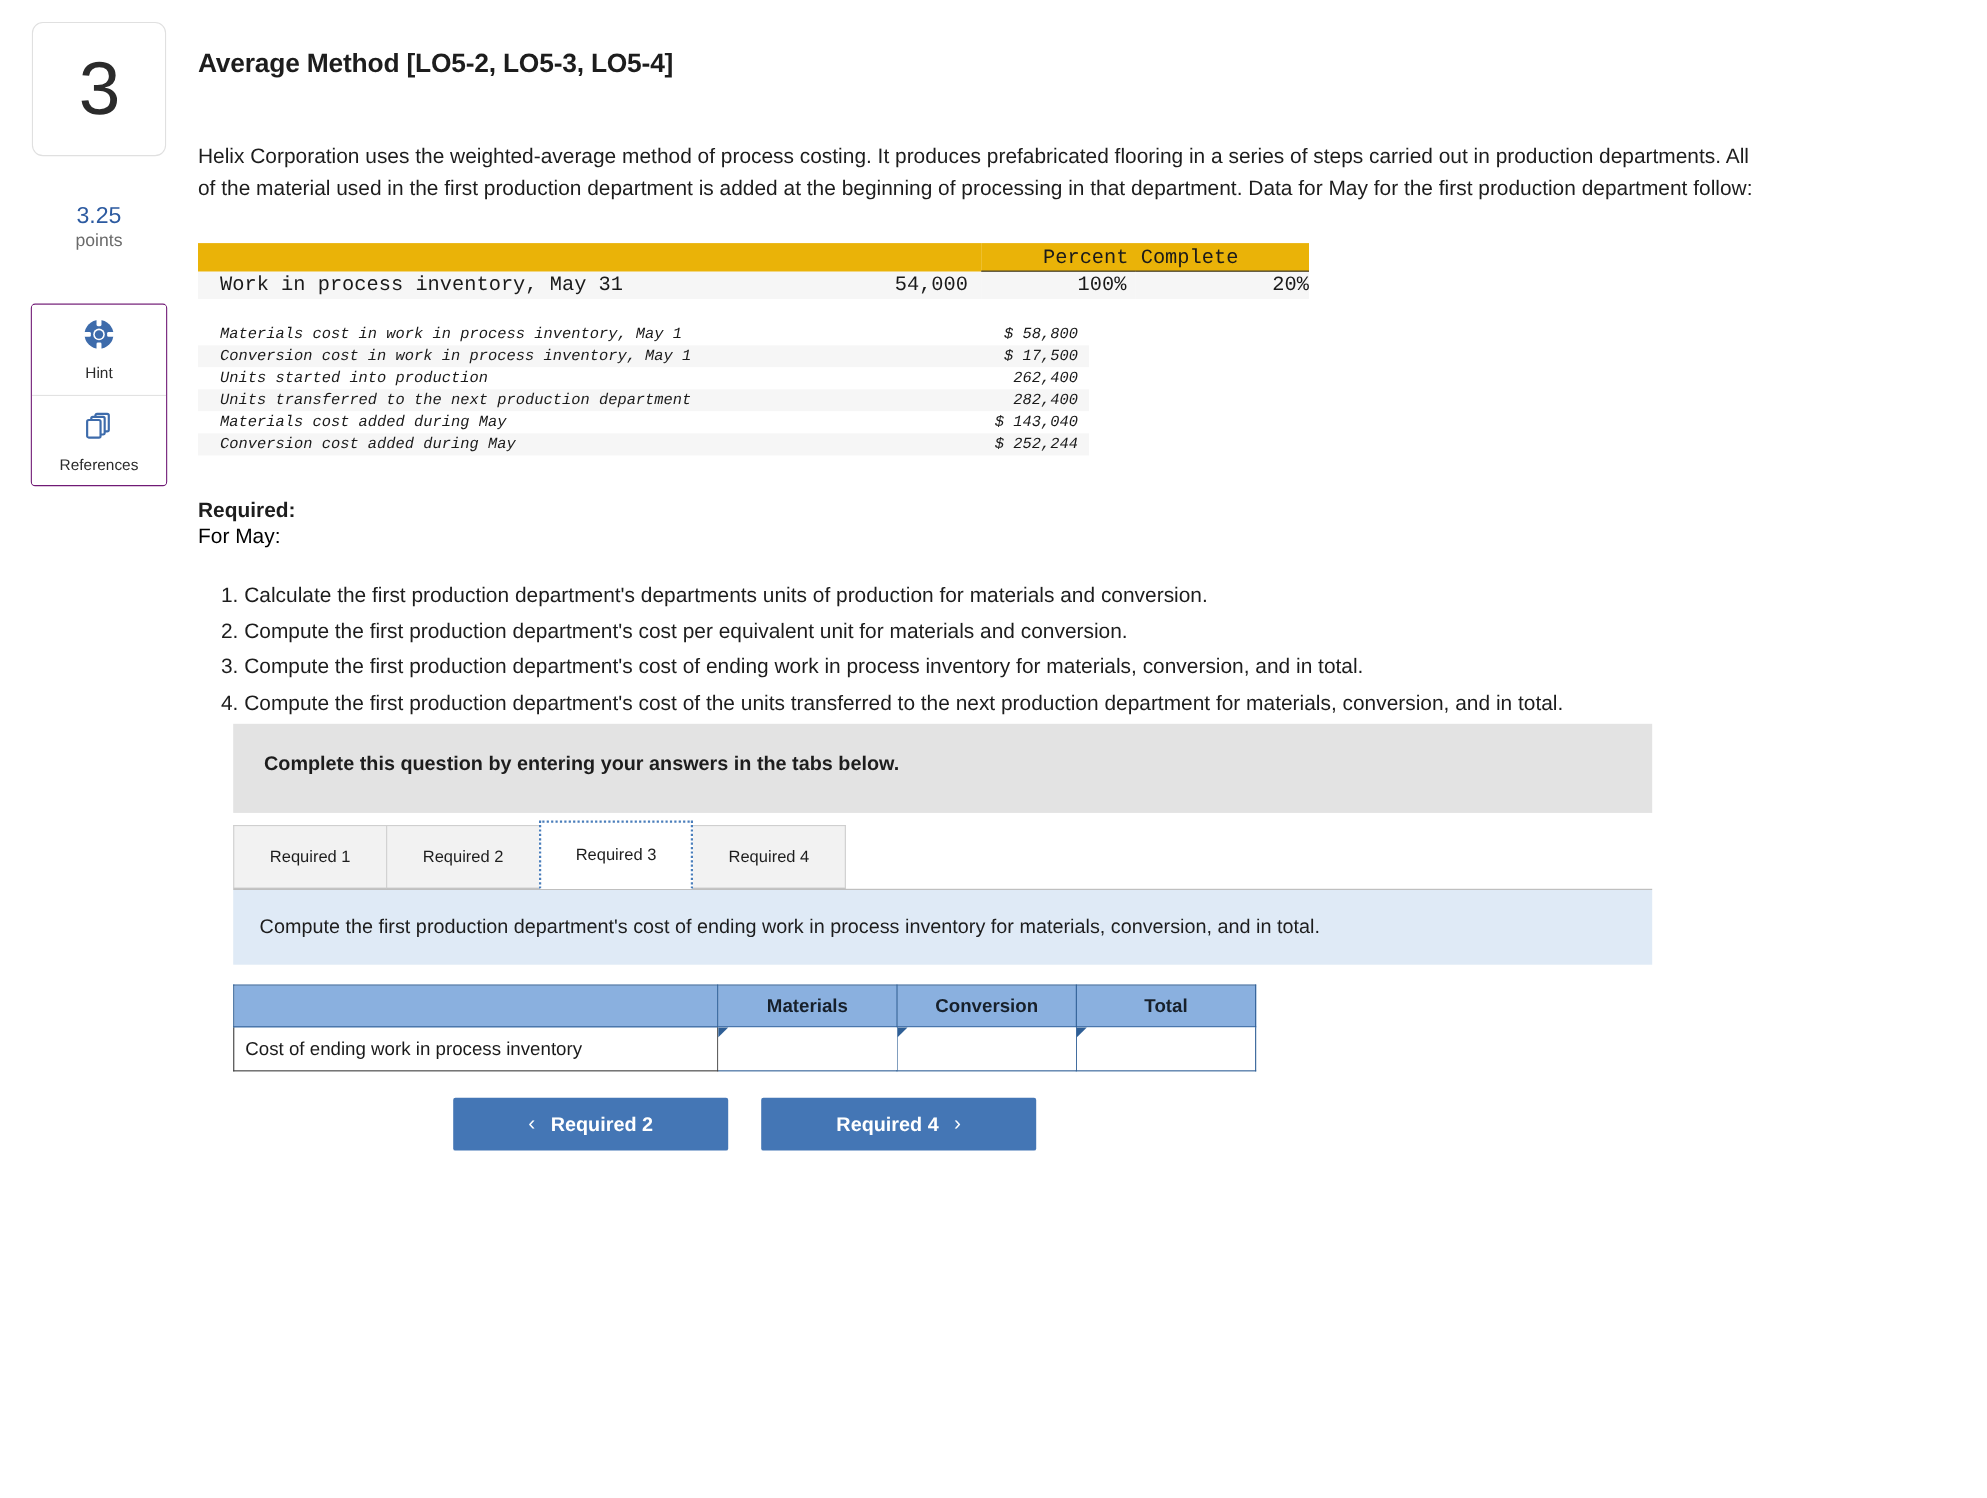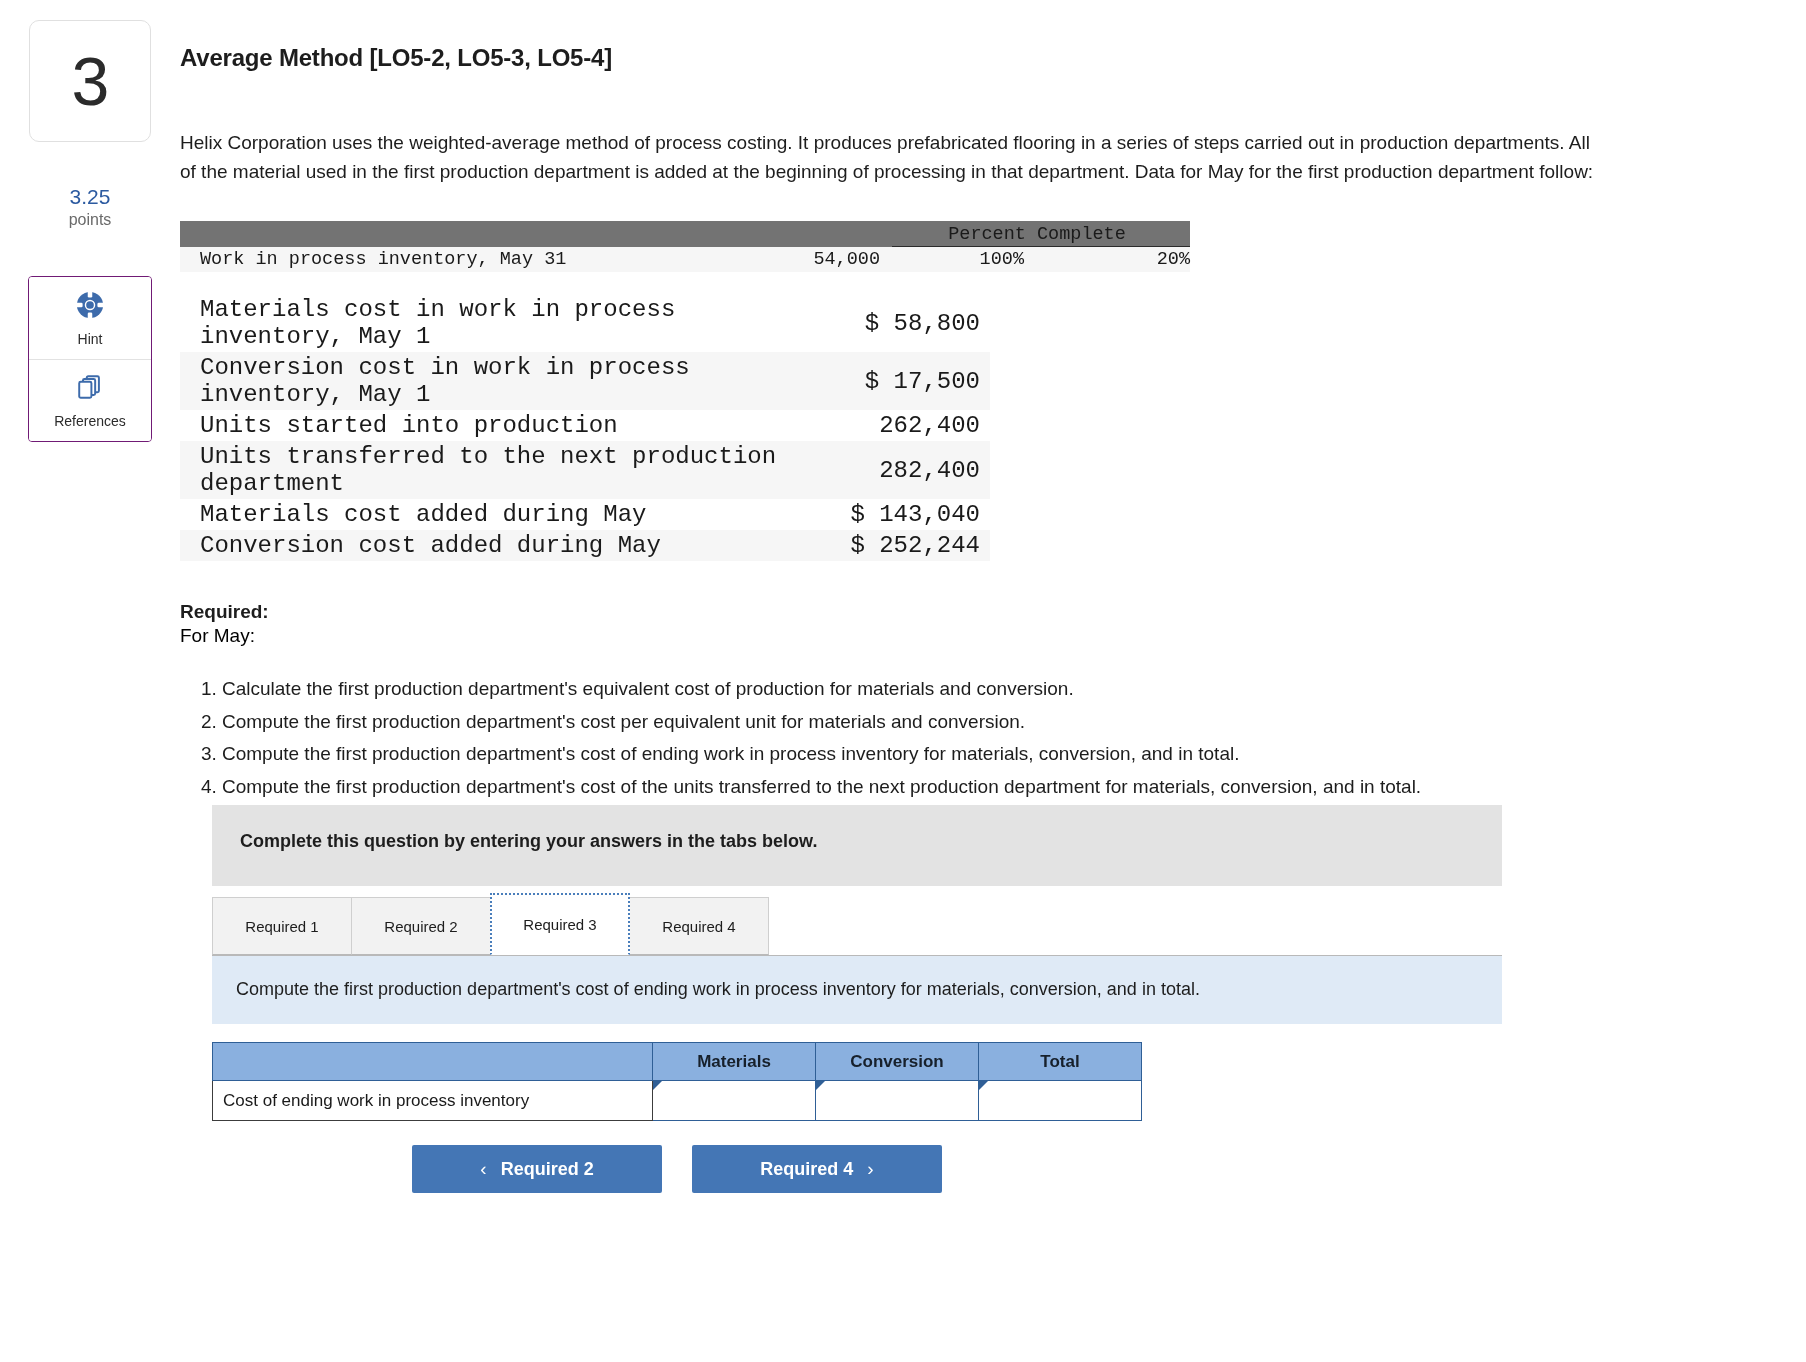--- a/index.html
+++ b/index.html
@@ -110,42 +110,43 @@
 
   
   .mono-table {
     font-family: "Liberation Mono", "DejaVu Sans Mono", monospace;
     font-size: 18.5px;
     border-collapse: collapse;
     margin: 0 0 0 0;
     table-layout: fixed;
   }
   .mono-table td, .mono-table th { padding: 2px 0; }
-  .hdr-row td { background: #737373; }
+  .hdr-row td { background: #eab308; }
   .hdr-pad { height: 26px; }
   .c-label { width: 600px; padding-left: 20px !important; text-align: left; }
   .c-units { width: 112px; text-align: right; padding-right: 12px !important; }
   .c-mat   { width: 140px; text-align: right; padding-right: 8px !important; }
   .c-conv  { width: 158px; text-align: right; padding-right: 0 !important; }
   .pc-span {
     text-align: center;
     border-bottom: 1px solid #2b2b2b;
     font-weight: normal;
     padding-bottom: 1px !important;
   }
   .row-white td { background: #ffffff; }
   .row-alt td { background: #f6f6f6; }
   .spacer-row td { height: 22px; background: #ffffff !important; }
 
   .mono-table2 {
     font-family: "Liberation Mono", "DejaVu Sans Mono", monospace;
-    font-size: 24px;
+    font-size: 14px;
     border-collapse: collapse;
     table-layout: fixed;
     margin-top: 0;
+    font-style: italic;
   }
   .mono-table2 td { padding: 2px 0; }
   .c2-label { width: 640px; padding-left: 20px !important; text-align: left; }
   .c2-val { width: 170px; text-align: right; padding-right: 10px !important; }
 
   
   .req-head {
     margin-top: 40px;
     font-size: 19px;
     font-weight: bold;
@@ -373,21 +374,21 @@
         <td class="c2-label">Conversion cost added during May</td>
         <td class="c2-val">$ 252,244</td>
       </tr>
     </tbody>
       </table>
 
     <div class="req-head">Required:</div>
     <div class="req-sub">For May:</div>
 
     <ol class="req-list">
-      <li>Calculate the first production department's equivalent cost of production for materials and conversion.</li>
+      <li>Calculate the first production department's departments units of production for materials and conversion.</li>
       <li>Compute the first production department's cost per equivalent unit for materials and conversion.</li>
       <li>Compute the first production department's cost of ending work in process inventory for materials, conversion, and in total.</li>
       <li>Compute the first production department's cost of the units transferred to the next production department for materials, conversion, and in total.</li>
     </ol>
 
     <div class="widget">
 
       <div class="banner">Complete this question by entering your answers in the tabs below.</div>
 
       <div class="tabs">

